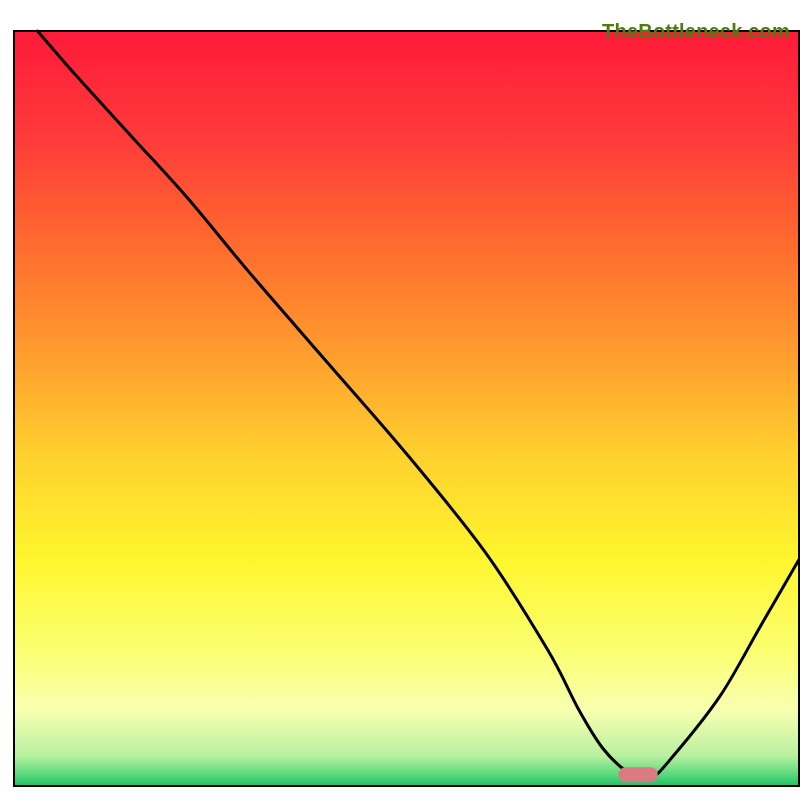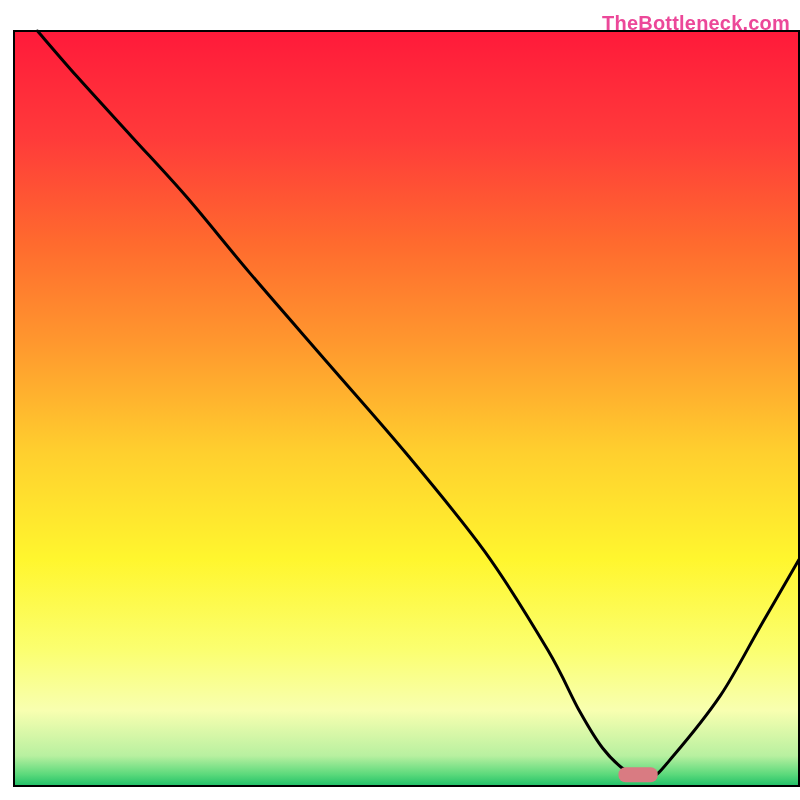--- a/index.html
+++ b/index.html
@@ -10,25 +10,25 @@
     background: #ffffff;
     font-family: Arial, Helvetica, sans-serif;
   }
   .container {
     position: relative;
     width: 800px;
     height: 800px;
   }
   .watermark {
     position: absolute;
-    top: 12px;
+    top: 20px;
     right: 10px;
     font-size: 20px;
     font-weight: 600;
-    color: #ec4899;
+    color: #4d7c0f;
     letter-spacing: 0.2px;
     z-index: 10;
   }
   svg.chart {
     position: absolute;
     top: 0;
     left: 0;
   }
 </style>
 </head>

